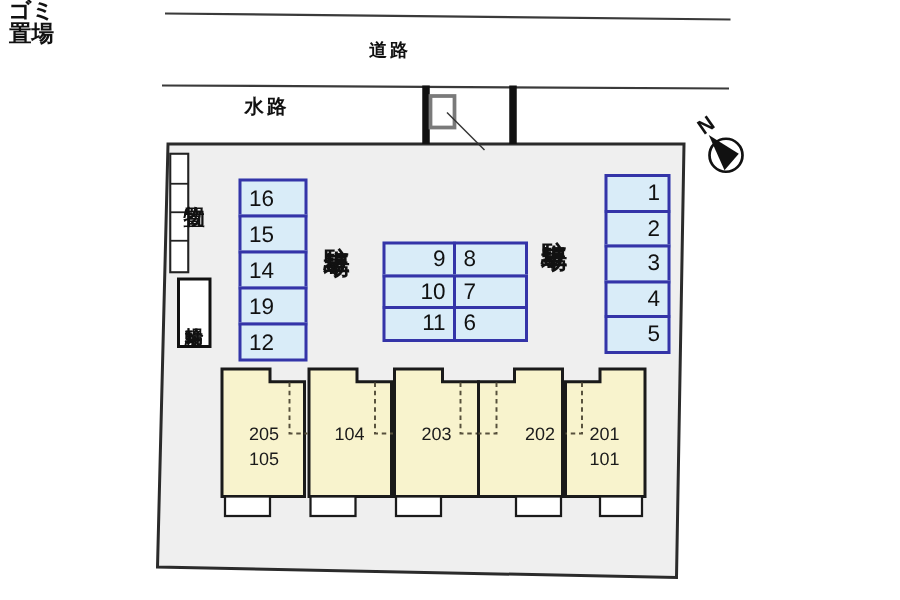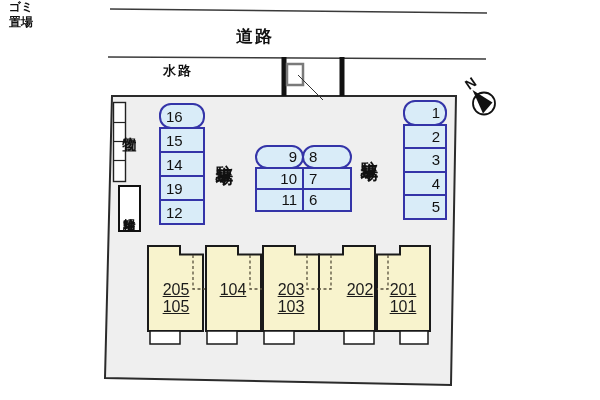--- a/index.html
+++ b/index.html
@@ -3,49 +3,49 @@
 <meta charset="utf-8">
 <style>
   html,body{margin:0;padding:0;background:#fff;}
   #canvas{
     position:relative;width:600px;height:400px;background:#ffffff;overflow:hidden;
     font-family:"Liberation Sans","DejaVu Sans",sans-serif;color:#111;
   }
   #drawing{position:absolute;left:0;top:0;}
   
   .hlabel{position:absolute;font-weight:bold;color:#111;white-space:nowrap;}
-  #road-label{left:236px;top:25px;font-size:17px;letter-spacing:2px;}
+  #road-label{left:246px;top:25px;font-size:12px;letter-spacing:2px;}
   #waterway-label{left:163px;top:62px;font-size:13px;letter-spacing:2px;}
-  #garbage-label{left:311px;top:96px;width:42px;text-align:center;font-size:12px;line-height:15px;font-weight:bold;}
+  #garbage-label{left:311px;top:96px;width:42px;text-align:center;font-size:15px;line-height:15px;font-weight:bold;}
   #garbage-label span{display:block;}
   
   .vlabel{position:absolute;writing-mode:vertical-rl;text-orientation:upright;font-weight:bold;color:#111;line-height:1;}
   #parking-label-left{left:216px;top:151px;font-size:17px;letter-spacing:2px;}
   #parking-label-right{left:361px;top:147px;font-size:17px;letter-spacing:2px;}
   #storage-label{left:123px;top:126px;font-size:14px;letter-spacing:1px;}
   #bicycle-box{position:absolute;left:118px;top:185px;width:23px;height:47px;border:2px solid #111;
     background:#fff;box-sizing:border-box;display:flex;align-items:center;justify-content:center;}
   #bicycle-box .vtext{writing-mode:vertical-rl;text-orientation:upright;font-size:12px;font-weight:bold;line-height:1;}
   
   .pcol{position:absolute;}
   .pcell{box-sizing:border-box;border:2px solid #3434a8;background:#d9ecf8;display:flex;align-items:center;
     font-size:15px;color:#111;}
   .pcol .pcell{margin-top:-2px;}
-  .pcol .pcell:first-child{margin-top:0;border-radius:12px;}
+  .pcol .pcell:first-child{margin-top:16px;}
   .num-left{justify-content:flex-start;padding-left:5px;}
   .num-right{justify-content:flex-end;padding-right:5px;}
   #col-west{left:159px;top:103px;width:46px;}
   #col-west .pcell{height:26px;}
   #col-east{left:403px;top:100px;width:44px;}
   #col-east .pcell{height:25.5px;}
   #grid-center-left{left:255px;top:145px;width:49px;}
   #grid-center-right{left:302px;top:145px;width:50px;}
   #grid-center-left .pcell,#grid-center-right .pcell{height:23.5px;}
   
-  .unit-label{position:absolute;top:281px;width:60px;text-align:center;font-size:16px;line-height:17px;color:#1b1b1b;text-decoration:underline;}
+  .unit-label{position:absolute;top:281px;width:60px;text-align:center;font-size:12px;line-height:17px;color:#1b1b1b;}
   .unit-label span{display:block;}
   #ul-205{left:146px;} #ul-204{left:203px;} #ul-203{left:261px;} #ul-202{left:330px;} #ul-201{left:373px;}
 </style>
 </head>
 <body>
 
 <div id="canvas">
 
   <svg id="drawing" width="600" height="400" viewBox="0 0 600 400">
 
@@ -162,21 +162,20 @@
 
   <div class="unit-label" id="ul-205">
     <span>205</span>
     <span>105</span>
   </div>
   <div class="unit-label" id="ul-204">
     <span>104</span>
   </div>
   <div class="unit-label" id="ul-203">
     <span>203</span>
-    <span>103</span>
   </div>
   <div class="unit-label" id="ul-202">
     <span>202</span>
   </div>
   <div class="unit-label" id="ul-201">
     <span>201</span>
     <span>101</span>
   </div>
 
 </div>

